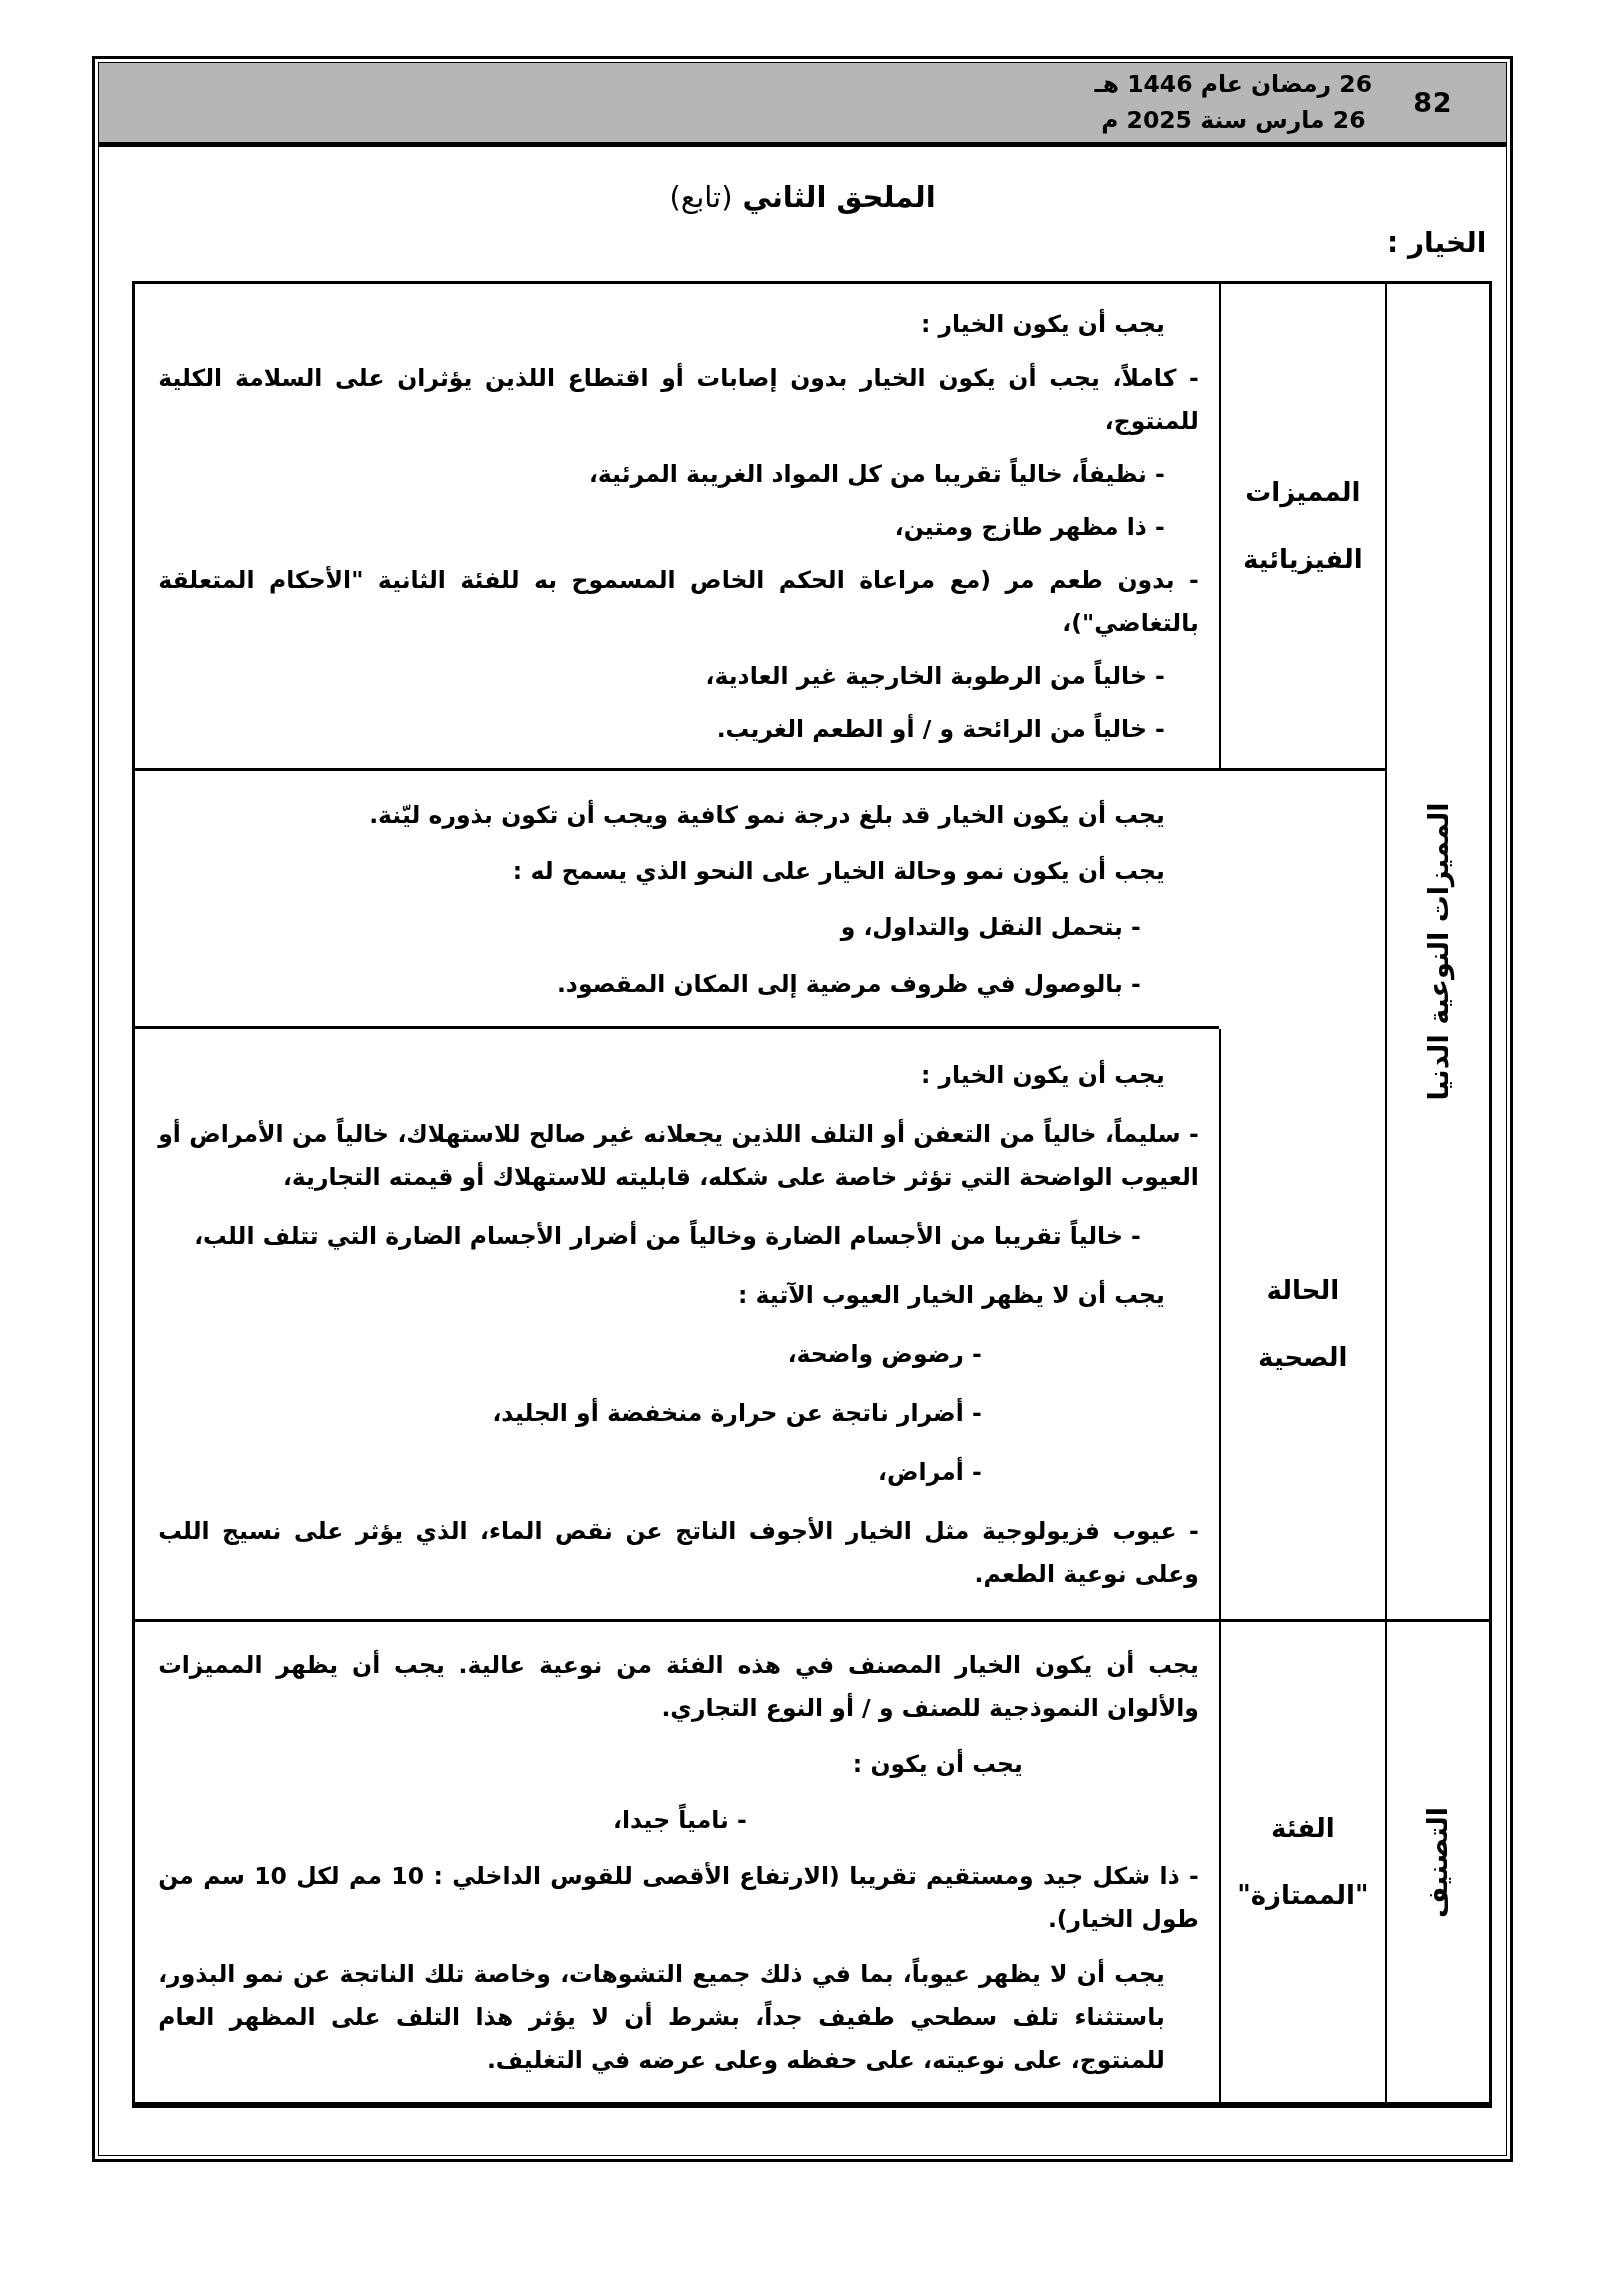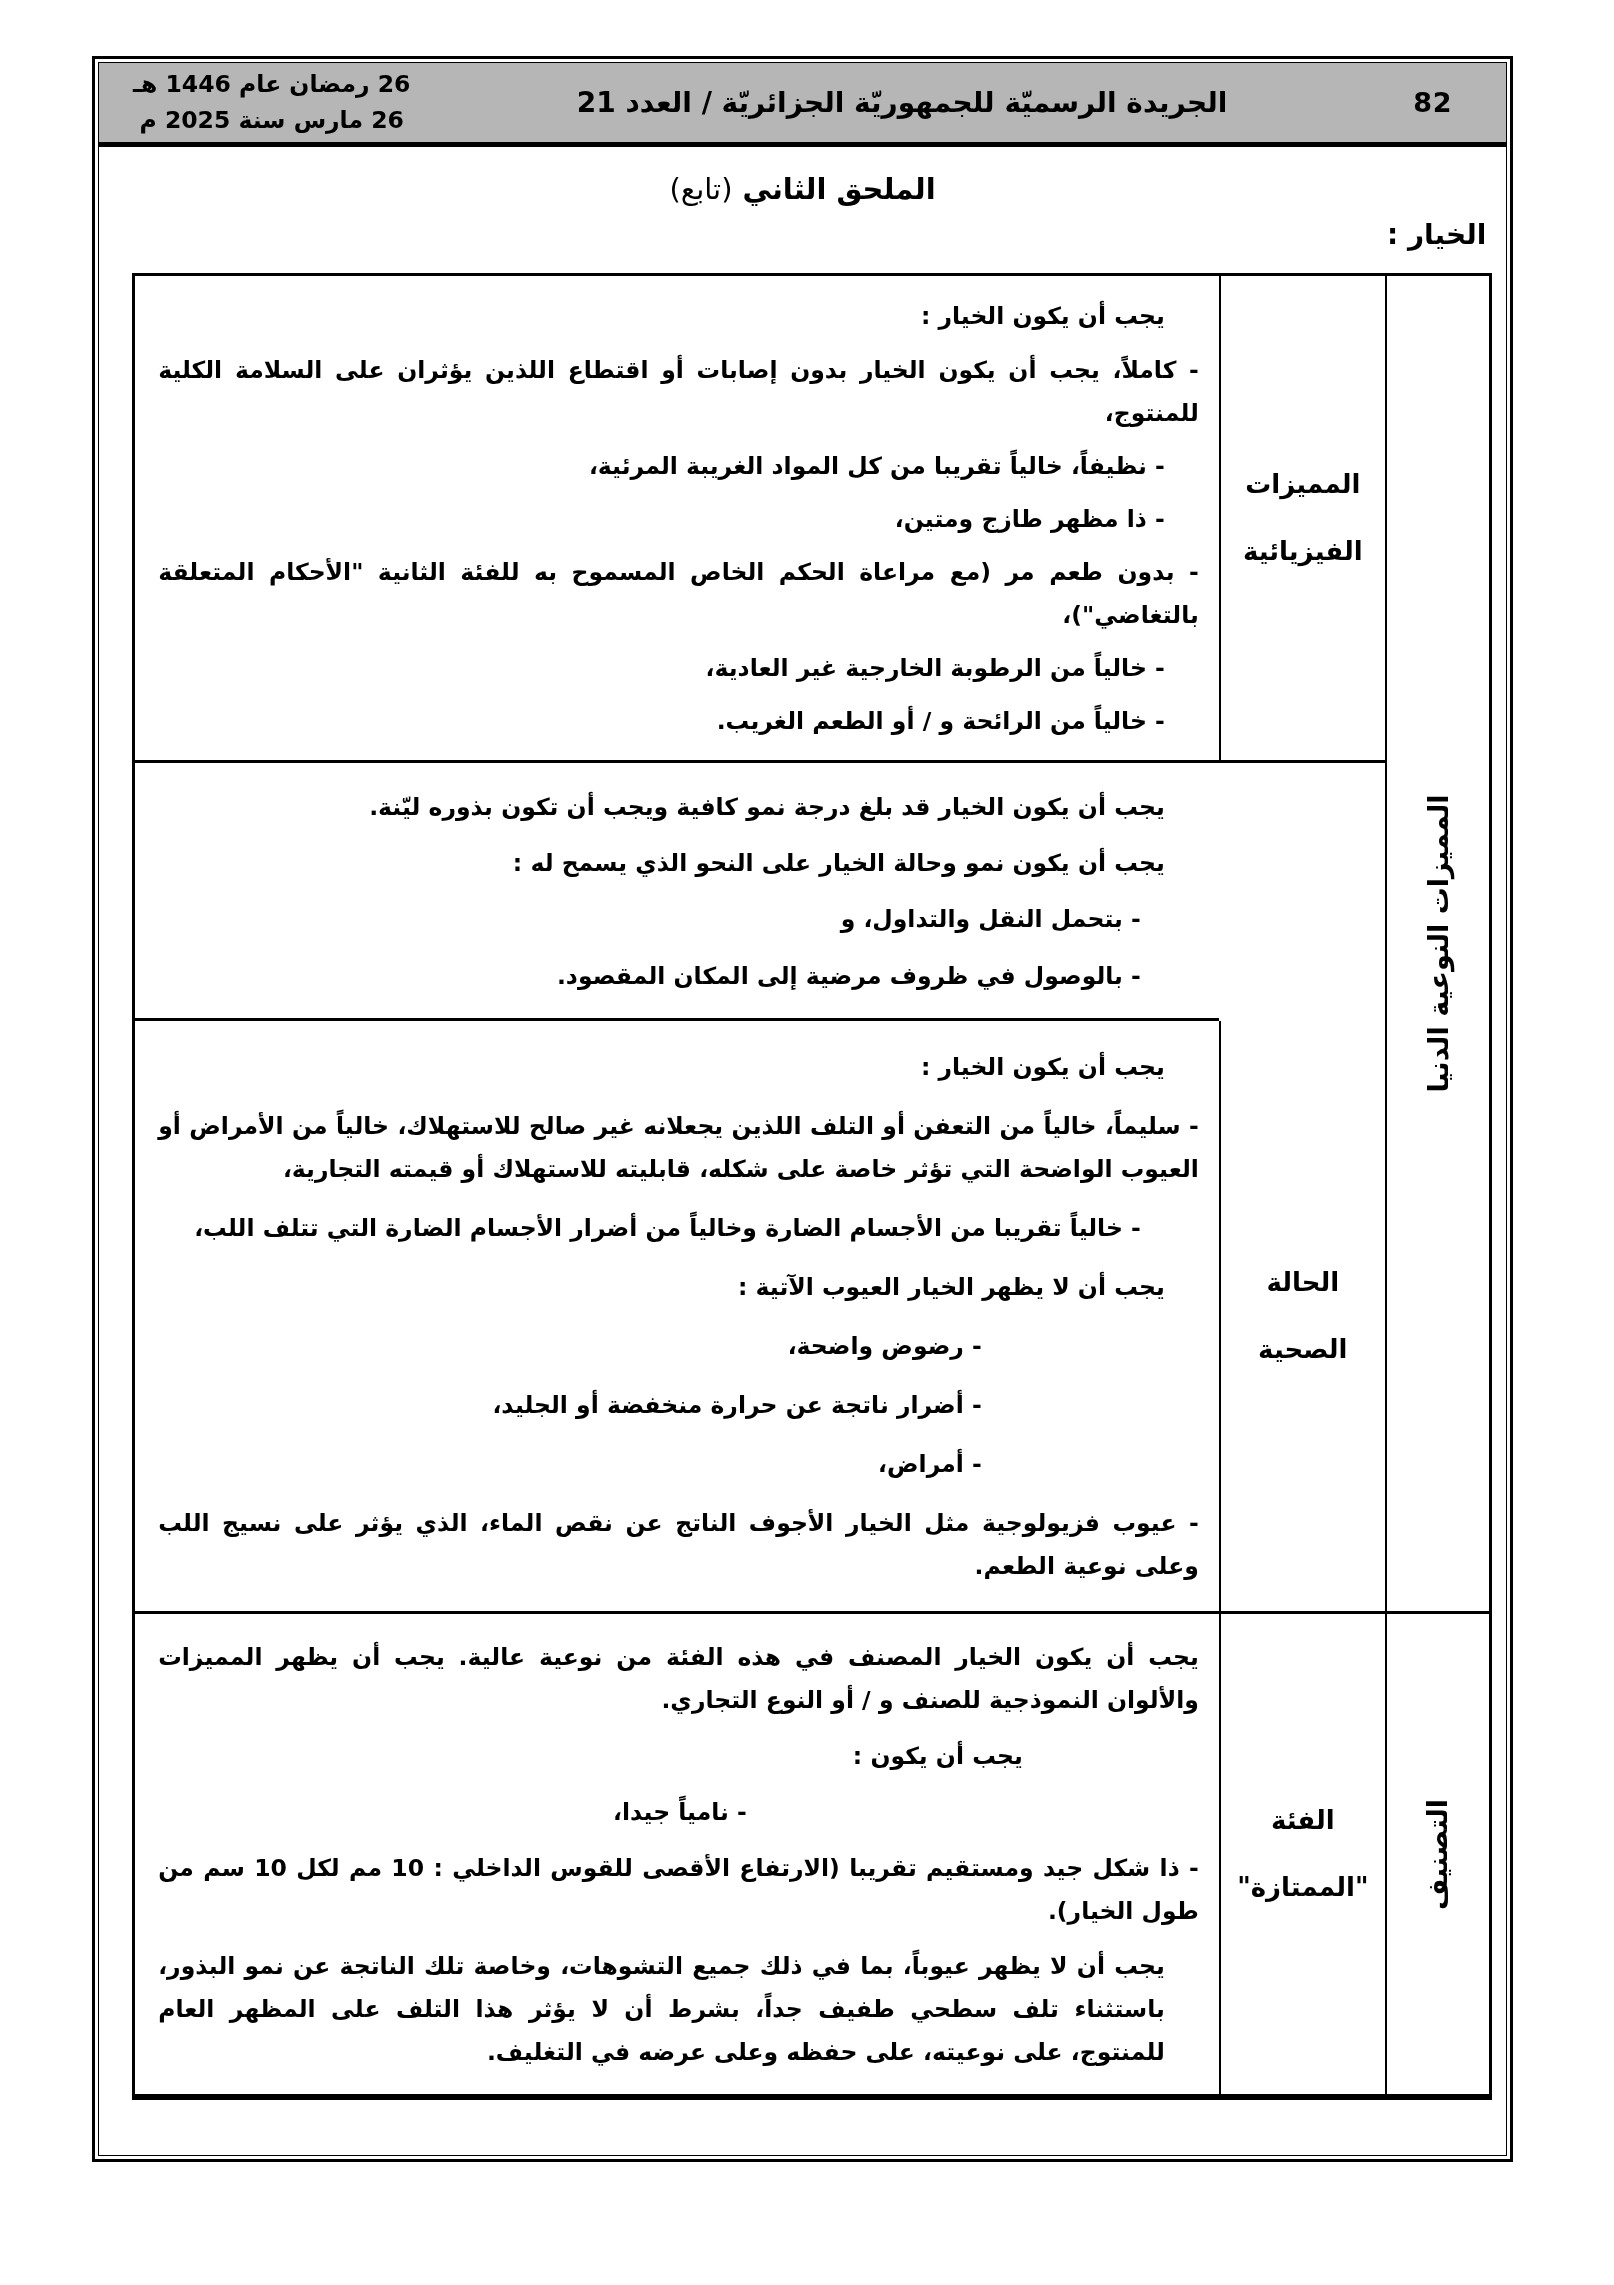--- a/index.html
+++ b/index.html
@@ -49,21 +49,21 @@
   }
   .dates {
     width: 299px;
     text-align: center;
     font-size: 23.5px;
     line-height: 36px;
     white-space: nowrap;
   }
   
   .doc-title {
-    margin-top: 25px;
+    margin-top: 33px;
     text-align: center;
     font-size: 29px;
     font-weight: bold;
   }
   .doc-title .suffix { font-weight: normal; }
   .subject {
     margin-top: 12.7px;
     padding-right: 20px;
     text-align: right;
     font-size: 28px;
@@ -131,21 +131,20 @@
   .i5 { padding-right: 452px; }
 </style>
 </head>
 <body>
 
 <div class="frame-outer">
   <div class="frame-inner">
 
     <div class="header">
       <div class="page-num">82</div>
-      <div class="journal-title">الجريدة الرسميّة للجمهوريّة الجزائريّة / العدد 21</div>
       <div class="dates">
         <div>26 رمضان عام 1446 هـ</div>
         <div>26 مارس سنة 2025 م</div>
       </div>
     </div>
 
     <div class="doc-title">
       <span>الملحق الثاني</span>
       <span class="suffix">(تابع)</span>
     </div>

